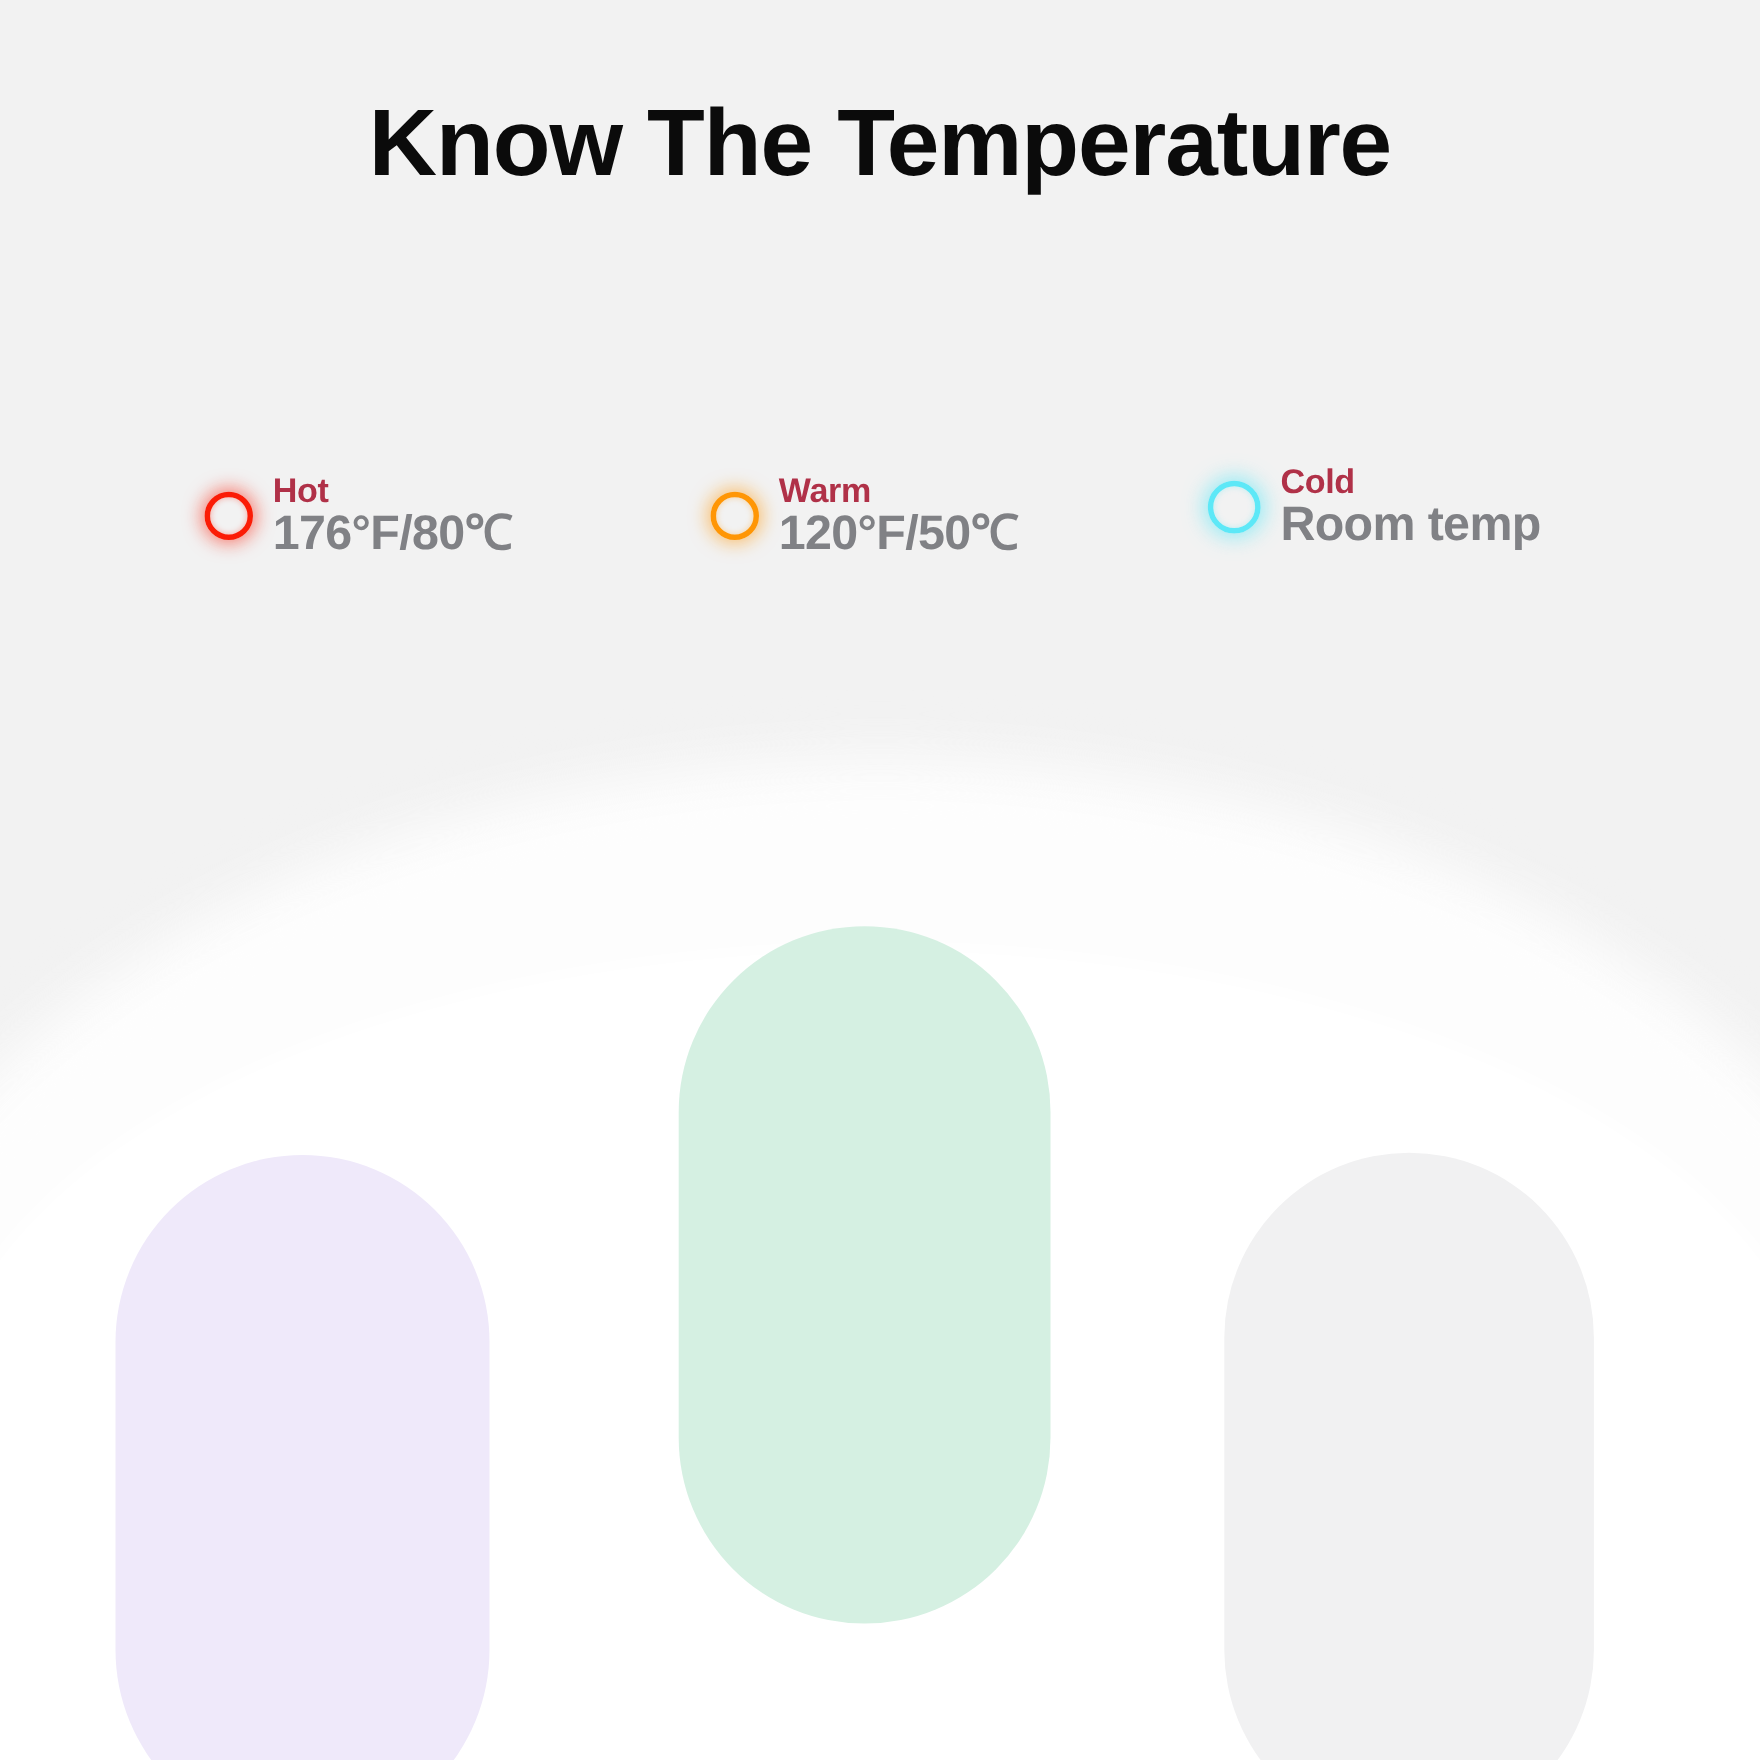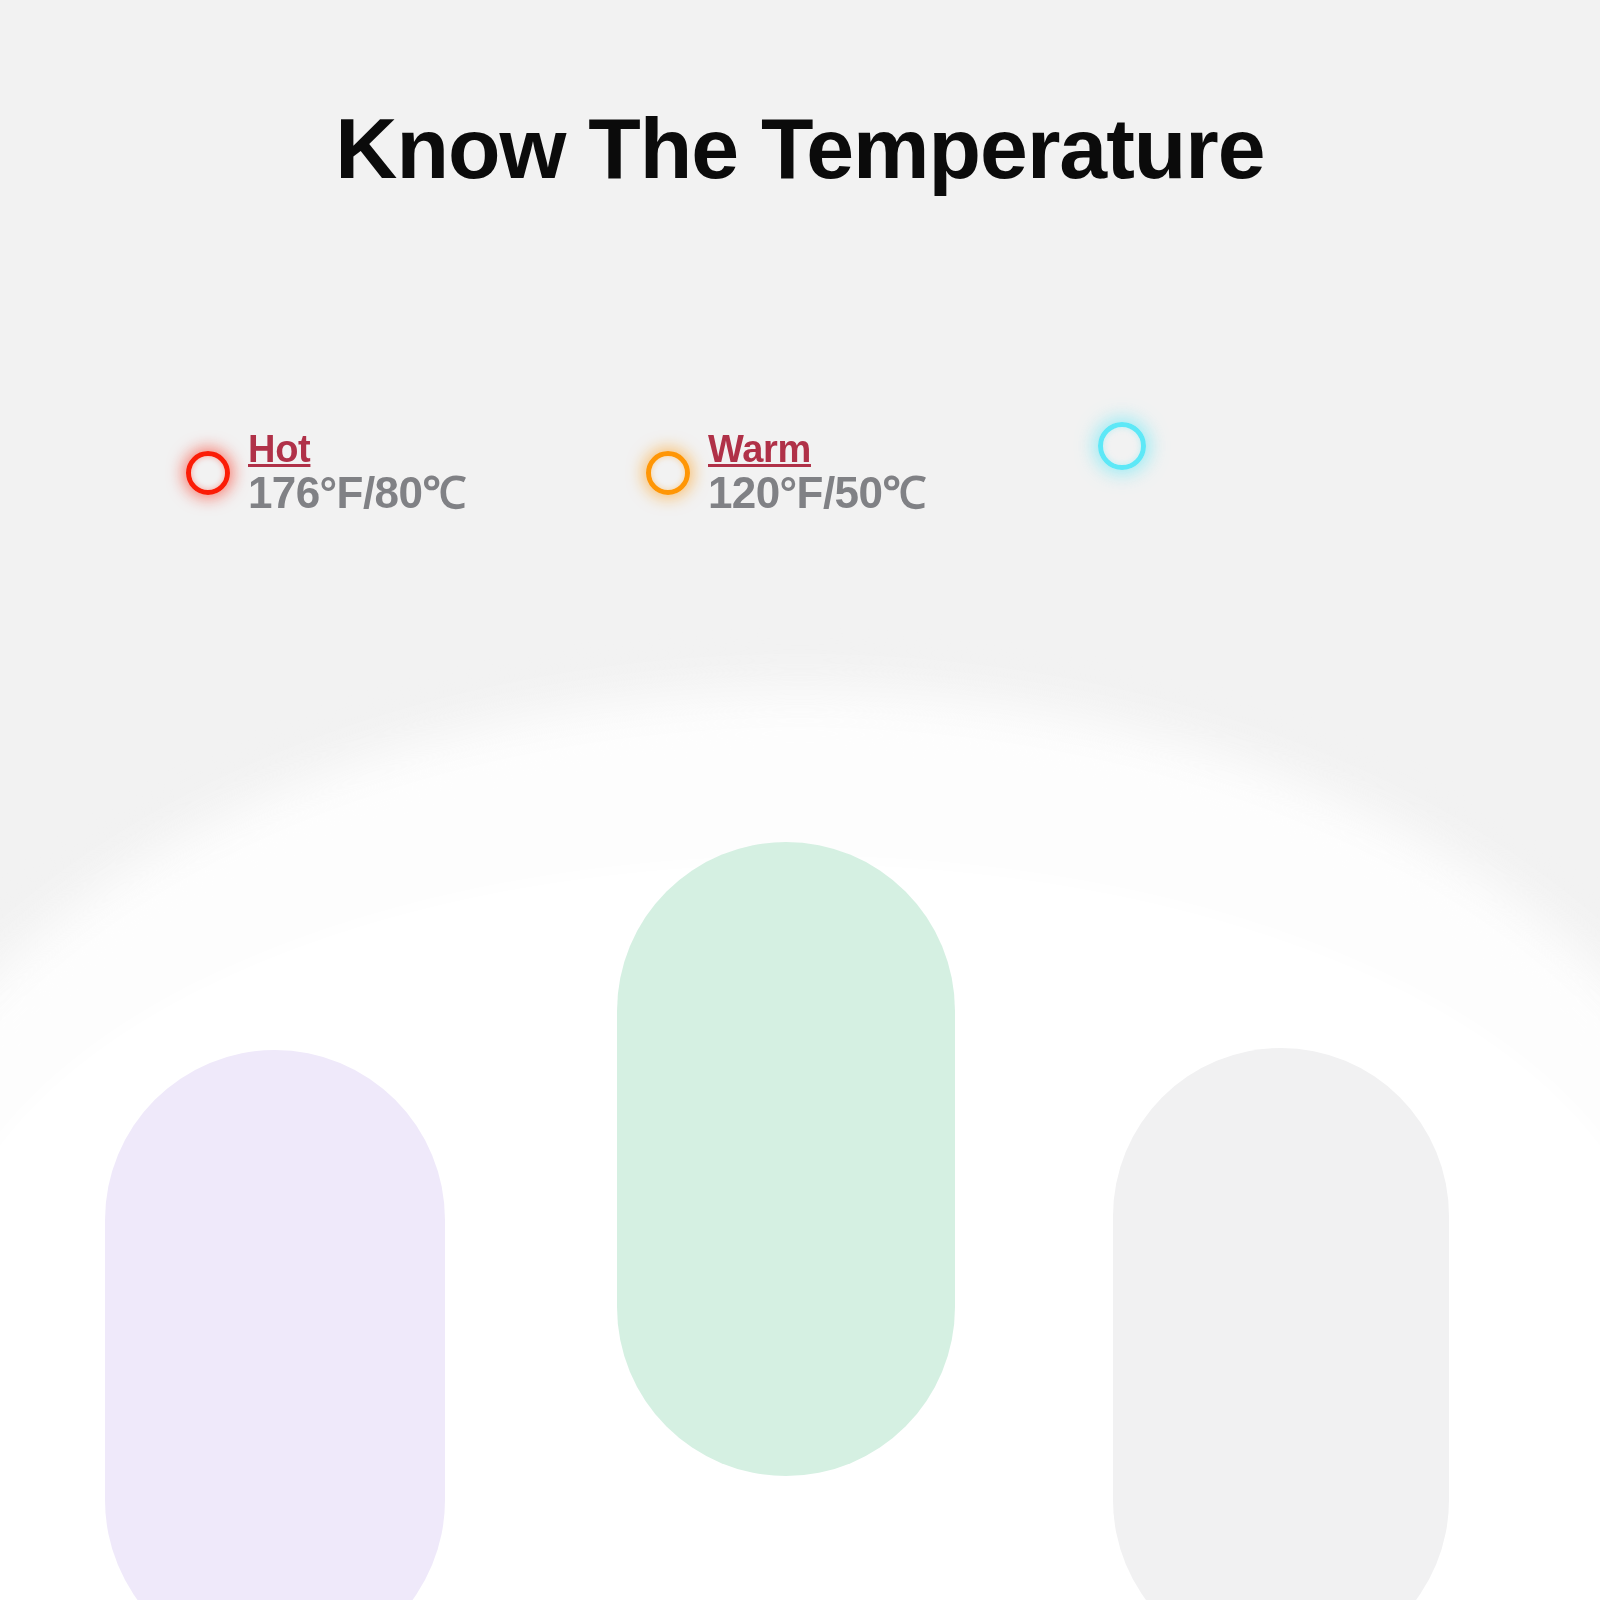--- a/index.html
+++ b/index.html
@@ -36,21 +36,21 @@
     width:1720px;
     height:1100px;
     border-radius:50% 50% 0 0 / 40% 40% 0 0;
     background:#FFFFFF;
     filter:blur(10px);
   }
 
   
   .heading {
     position:absolute;
-    left:0; top:105px;
+    left:0; top:87px;
     width:1600px;
     text-align:center;
     line-height:1.0;
   }
   .heading .line1 {
     display:block;
     font-size:86px;
     font-weight:700;
     letter-spacing:-1px;
     color:#0B0B0B;
@@ -96,25 +96,24 @@
     box-shadow:0 0 16px 3px rgba(255,150,5,0.55), inset 0 0 6px rgba(255,150,5,0.35);
   }
   .ring.cold {
     width:48px; height:48px;
     border:5px solid #5DE8F7;
     box-shadow:0 0 18px 4px rgba(93,232,247,0.60), inset 0 0 6px rgba(93,232,247,0.35);
   }
 
   .legend-text { display:flex; flex-direction:column; line-height:1.04; }
   .legend-label {
-    font-size:38px;
+    font-size:31px;
     font-weight:700;
     color:#B03148;
     letter-spacing:-0.3px;
-    text-decoration:underline;
   }
   .legend-value {
     font-size:44px;
     font-weight:700;
     color:#808185;
     letter-spacing:-0.6px;
   }
 
   
   .capsule { position:absolute; }
@@ -163,20 +162,24 @@
     <div class="legend-item warm">
       <span class="ring warm"></span>
       <span class="legend-text">
         <span class="legend-label">Warm</span>
         <span class="legend-value">120°F/50℃</span>
       </span>
     </div>
 
     <div class="legend-item cold">
       <span class="ring cold"></span>
+      <span class="legend-text">
+        <span class="legend-label">Cold</span>
+        <span class="legend-value">Room temp</span>
+      </span>
     </div>
 
   </div>
 
   <div class="capsule purple"></div>
   <div class="capsule green"></div>
   <div class="capsule gray"></div>
 
 </div>
 

